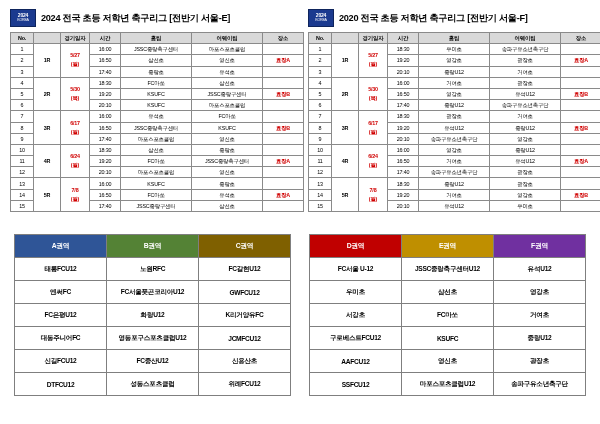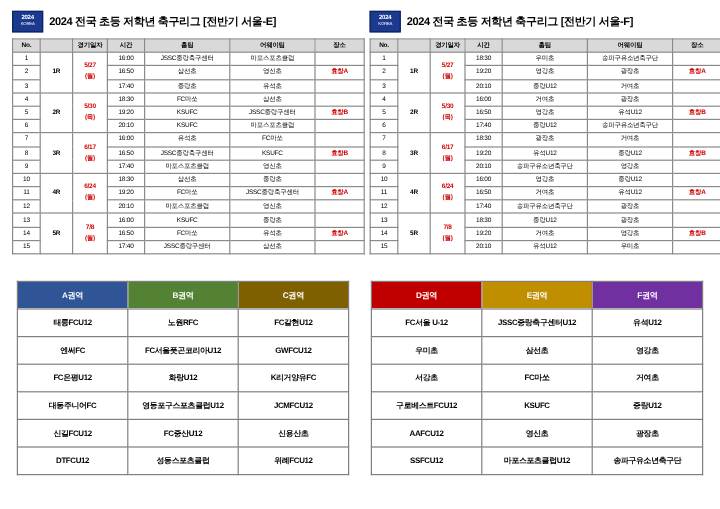--- a/index.html
+++ b/index.html
@@ -281,21 +281,21 @@
           </tbody>
       </table>
     </div>
 
     <div class="panel">
       <div class="panel-head">
         <div class="logo">
           <span class="l1">2024</span>
           <span class="l2">KOREA</span>
         </div>
-        <div class="panel-title">2024 전국 초등 저학년 축구리그 [전반기 서울-F]</div>
+        <div class="panel-title">2020 전국 초등 저학년 축구리그 [전반기 서울-F]</div>
       </div>
       <table class="sched">
         <thead>
           <tr>
             <th class="c-no">No.</th>
             <th class="c-rd"></th>
             <th class="c-dt">경기일자</th>
             <th class="c-tm">시간</th>
             <th class="c-home">홈팀</th>
             <th class="c-away">어웨이팀</th>

